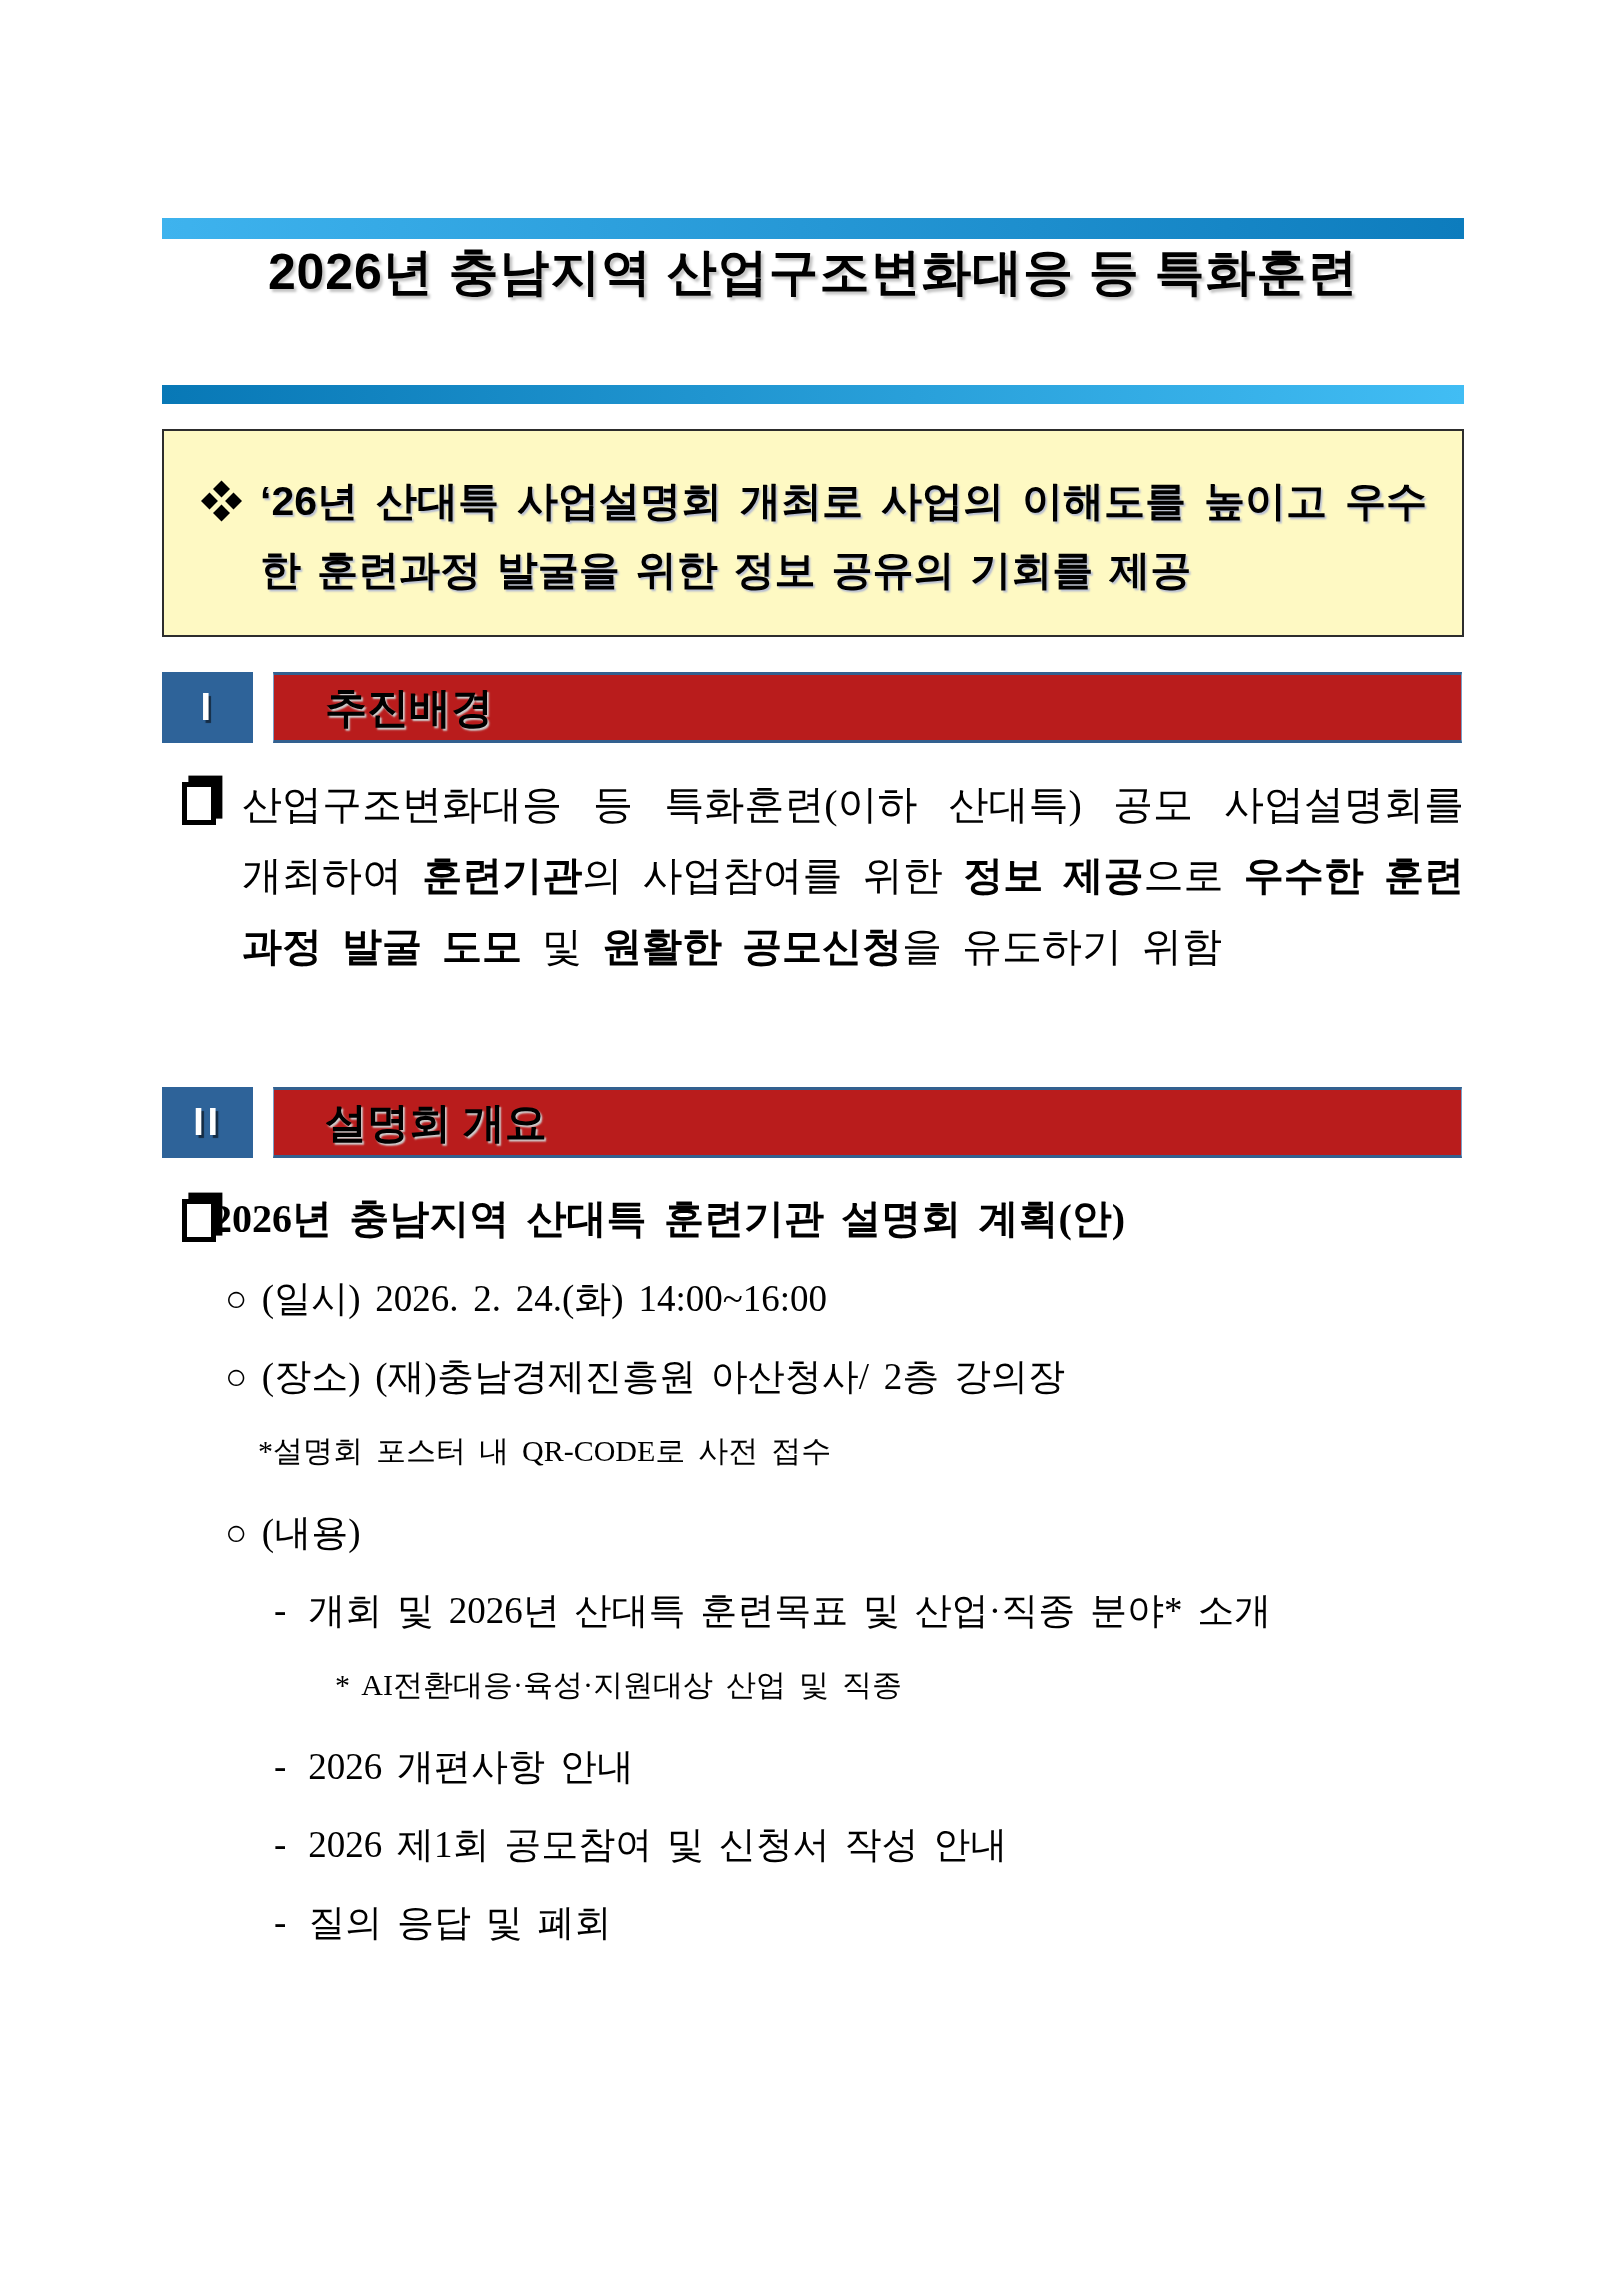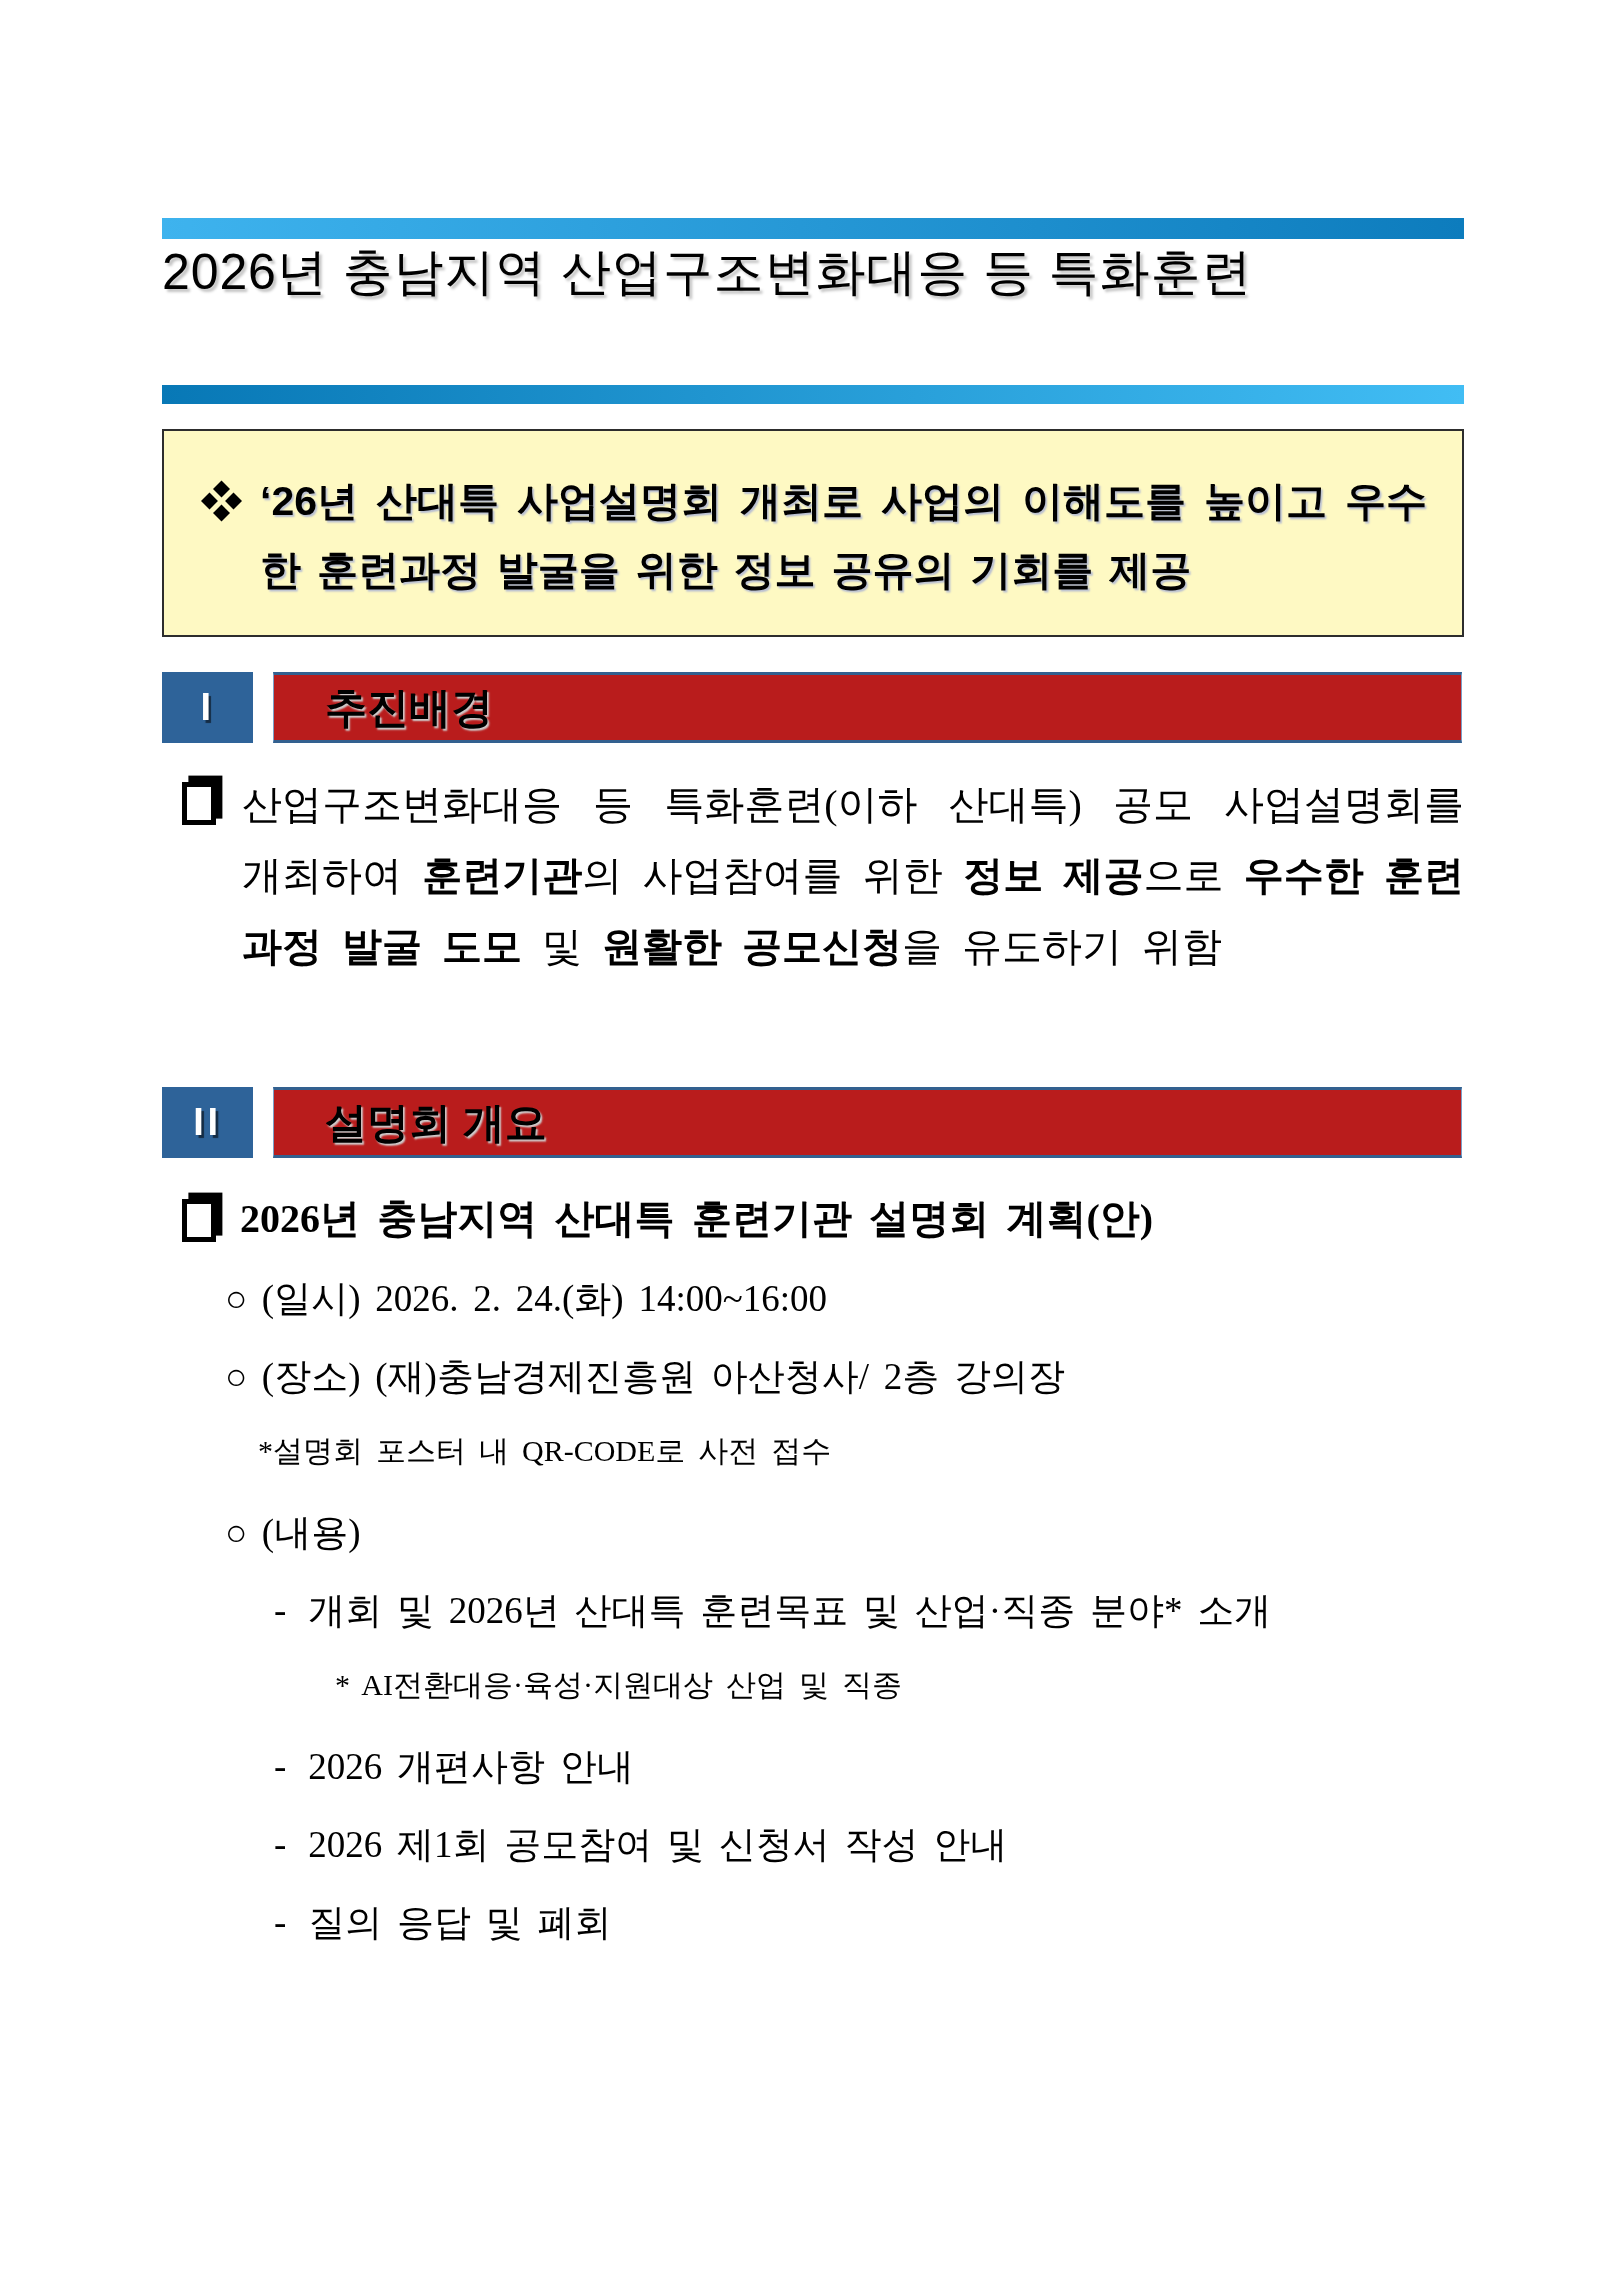--- a/index.html
+++ b/index.html
@@ -11,22 +11,22 @@
     color:#000;
     overflow:hidden;
     margin:0 auto;
   }
   
   .bar { position:absolute; left:162px; width:1302px; }
   .bar-top { top:218px; height:21px; background:linear-gradient(to right,#3eb3ee,#0d7cbd); }
   .bar-bottom { top:385px; height:19px; background:linear-gradient(to right,#0878b6,#41bdf4); }
   .doc-title {
     position:absolute; left:162px; top:235px; width:1302px;
-    text-align:left; font-family:"Liberation Sans","DejaVu Sans",sans-serif;
-    font-weight:400; font-size:50px; line-height:74px; letter-spacing:0.9px;
+    text-align:center; font-family:"Liberation Sans","DejaVu Sans",sans-serif;
+    font-weight:700; font-size:50px; line-height:74px; letter-spacing:0.9px;
     text-shadow:2.7px 2.7px 2.7px #c4c4c4;
   }
   
   .callout {
     position:absolute; left:162px; top:429px; width:1302px; height:208px;
     box-sizing:border-box; background:#fef9c3; border:2.7px solid #2d2d2d;
   }
   .callout-inner { position:absolute; left:40px; right:35px; top:36px; }
   .d4 { position:absolute; left:1.8px; top:20px; width:31px; height:31px;
         display:grid; grid-template-columns:11.8px 11.8px; grid-template-rows:11.8px 11.8px;
@@ -68,21 +68,21 @@
   }
   .para .sq { position:absolute; left:0; top:12.7px; }
   .para-text { display:block; padding-left:60px; }
   .b { font-weight:700; }
   
   .ov-head {
     position:absolute; left:182px; top:1193px; width:1282px;
     font-size:40px; font-weight:700; line-height:51px; word-spacing:7.3px;
   }
   .ov-head .sq { position:absolute; left:0; top:5.5px; }
-  .ov-head-text { display:block; padding-left:58px; }
+  .ov-head-text { display:block; padding-left:30px; }
   .ov-items { position:absolute; left:225px; top:1276px; width:1238px; font-size:37px; }
   .it { line-height:45px; margin-bottom:33px; word-spacing:5.5px; }
   .it .blt { margin-right:14.5px; }
   .it.dash { margin-left:49px; }
   .it.dash .blt { margin-right:22px; }
   .it.fn1 { font-size:30px; line-height:38px; margin-left:33px; margin-bottom:40px; }
   .it.fn2 { font-size:30px; line-height:38px; margin-left:110px; margin-bottom:40px; }
 </style>
 </head>
 <body>

